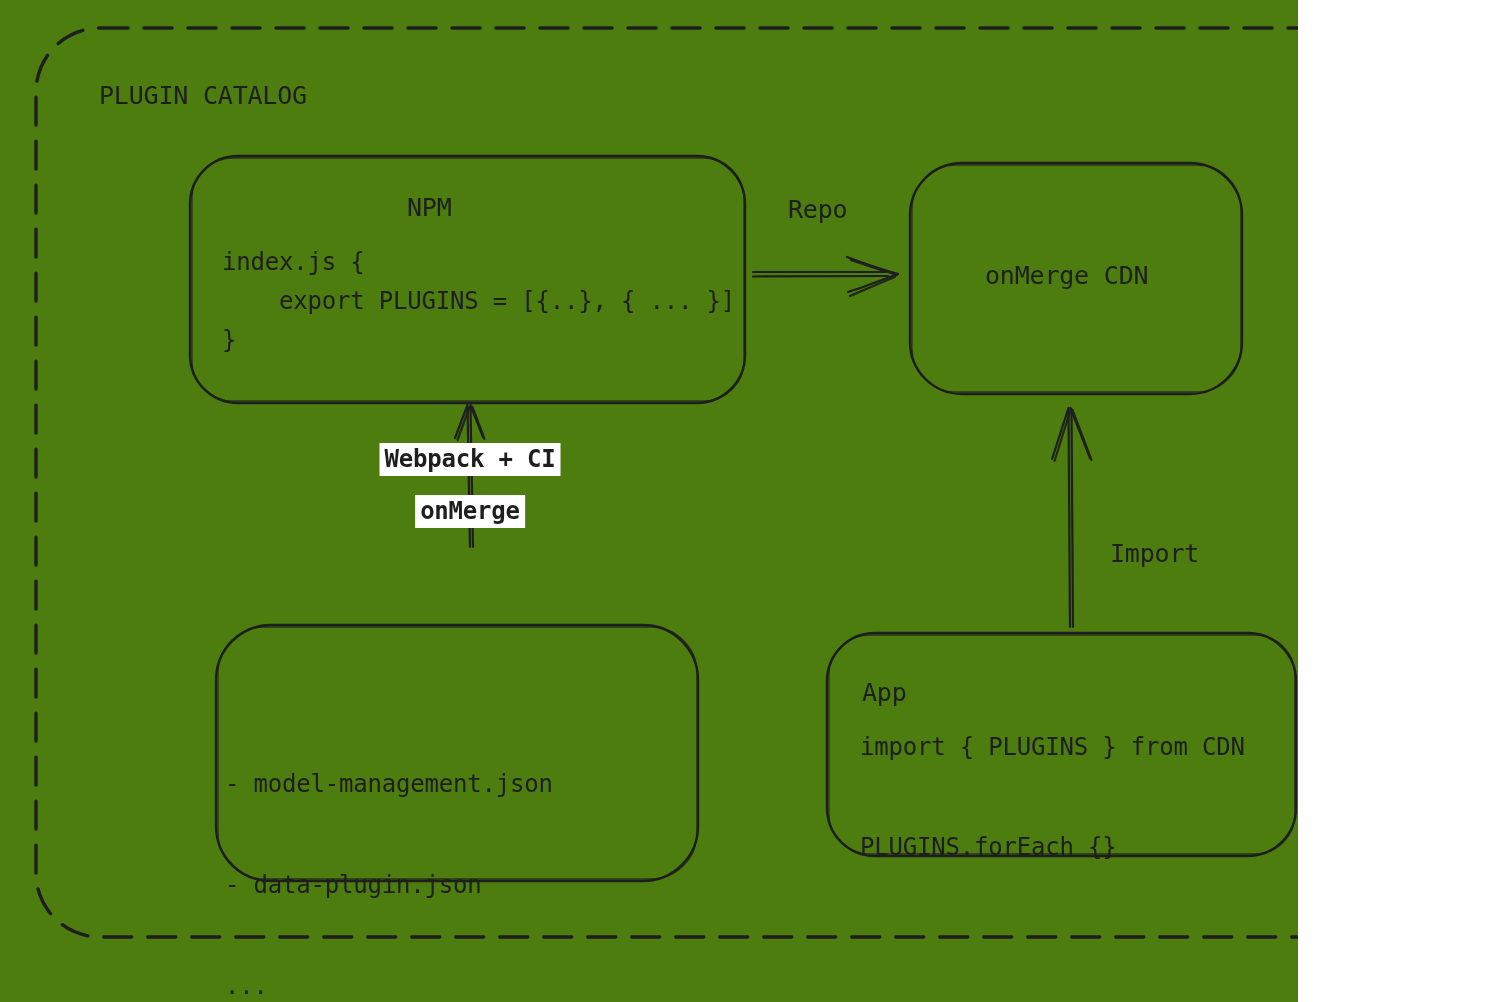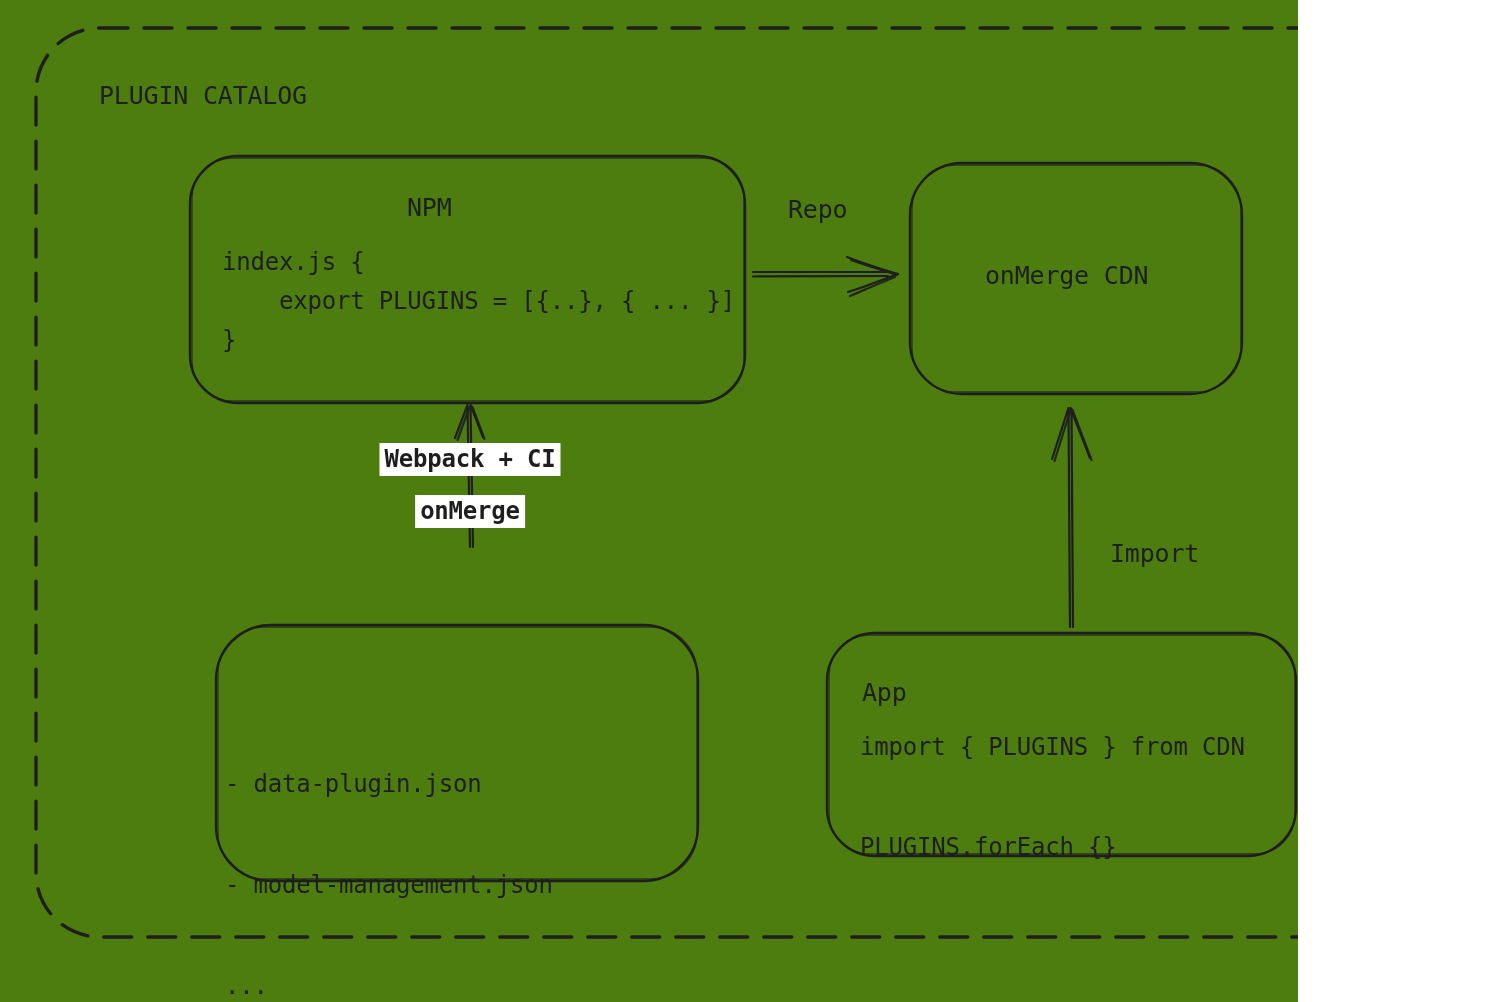--- a/index.html
+++ b/index.html
@@ -108,22 +108,22 @@
   <div class="txt txt-25" style="left:788px; top:193px;">Repo</div>
 
   <div class="txt txt-25" style="left:985px; top:259px;">onMerge CDN</div>
 
   <div class="txt edge-label center-x" style="left:470px; top:443px;">Webpack + CI</div>
 
   <div class="txt edge-label center-x" style="left:470px; top:495px;">onMerge</div>
 
 
   <div class="txt repo-files" style="left:225px; top:701px;">
+    <div>- model-management.json</div>
     <div>- data-plugin.json</div>
-    <div>- model-management.json</div>
     <div>...</div>
   </div>
 
   <div class="txt txt-25" style="left:862px; top:676px;">App</div>
 
   <div class="txt" style="left:860px; top:731px;">import { PLUGINS } from CDN</div>
 
   <div class="txt" style="left:860px; top:831px;">PLUGINS.forEach {}</div>
 
   <div class="txt txt-25" style="left:1110px; top:513px;margin-top:24px;">Import</div>

